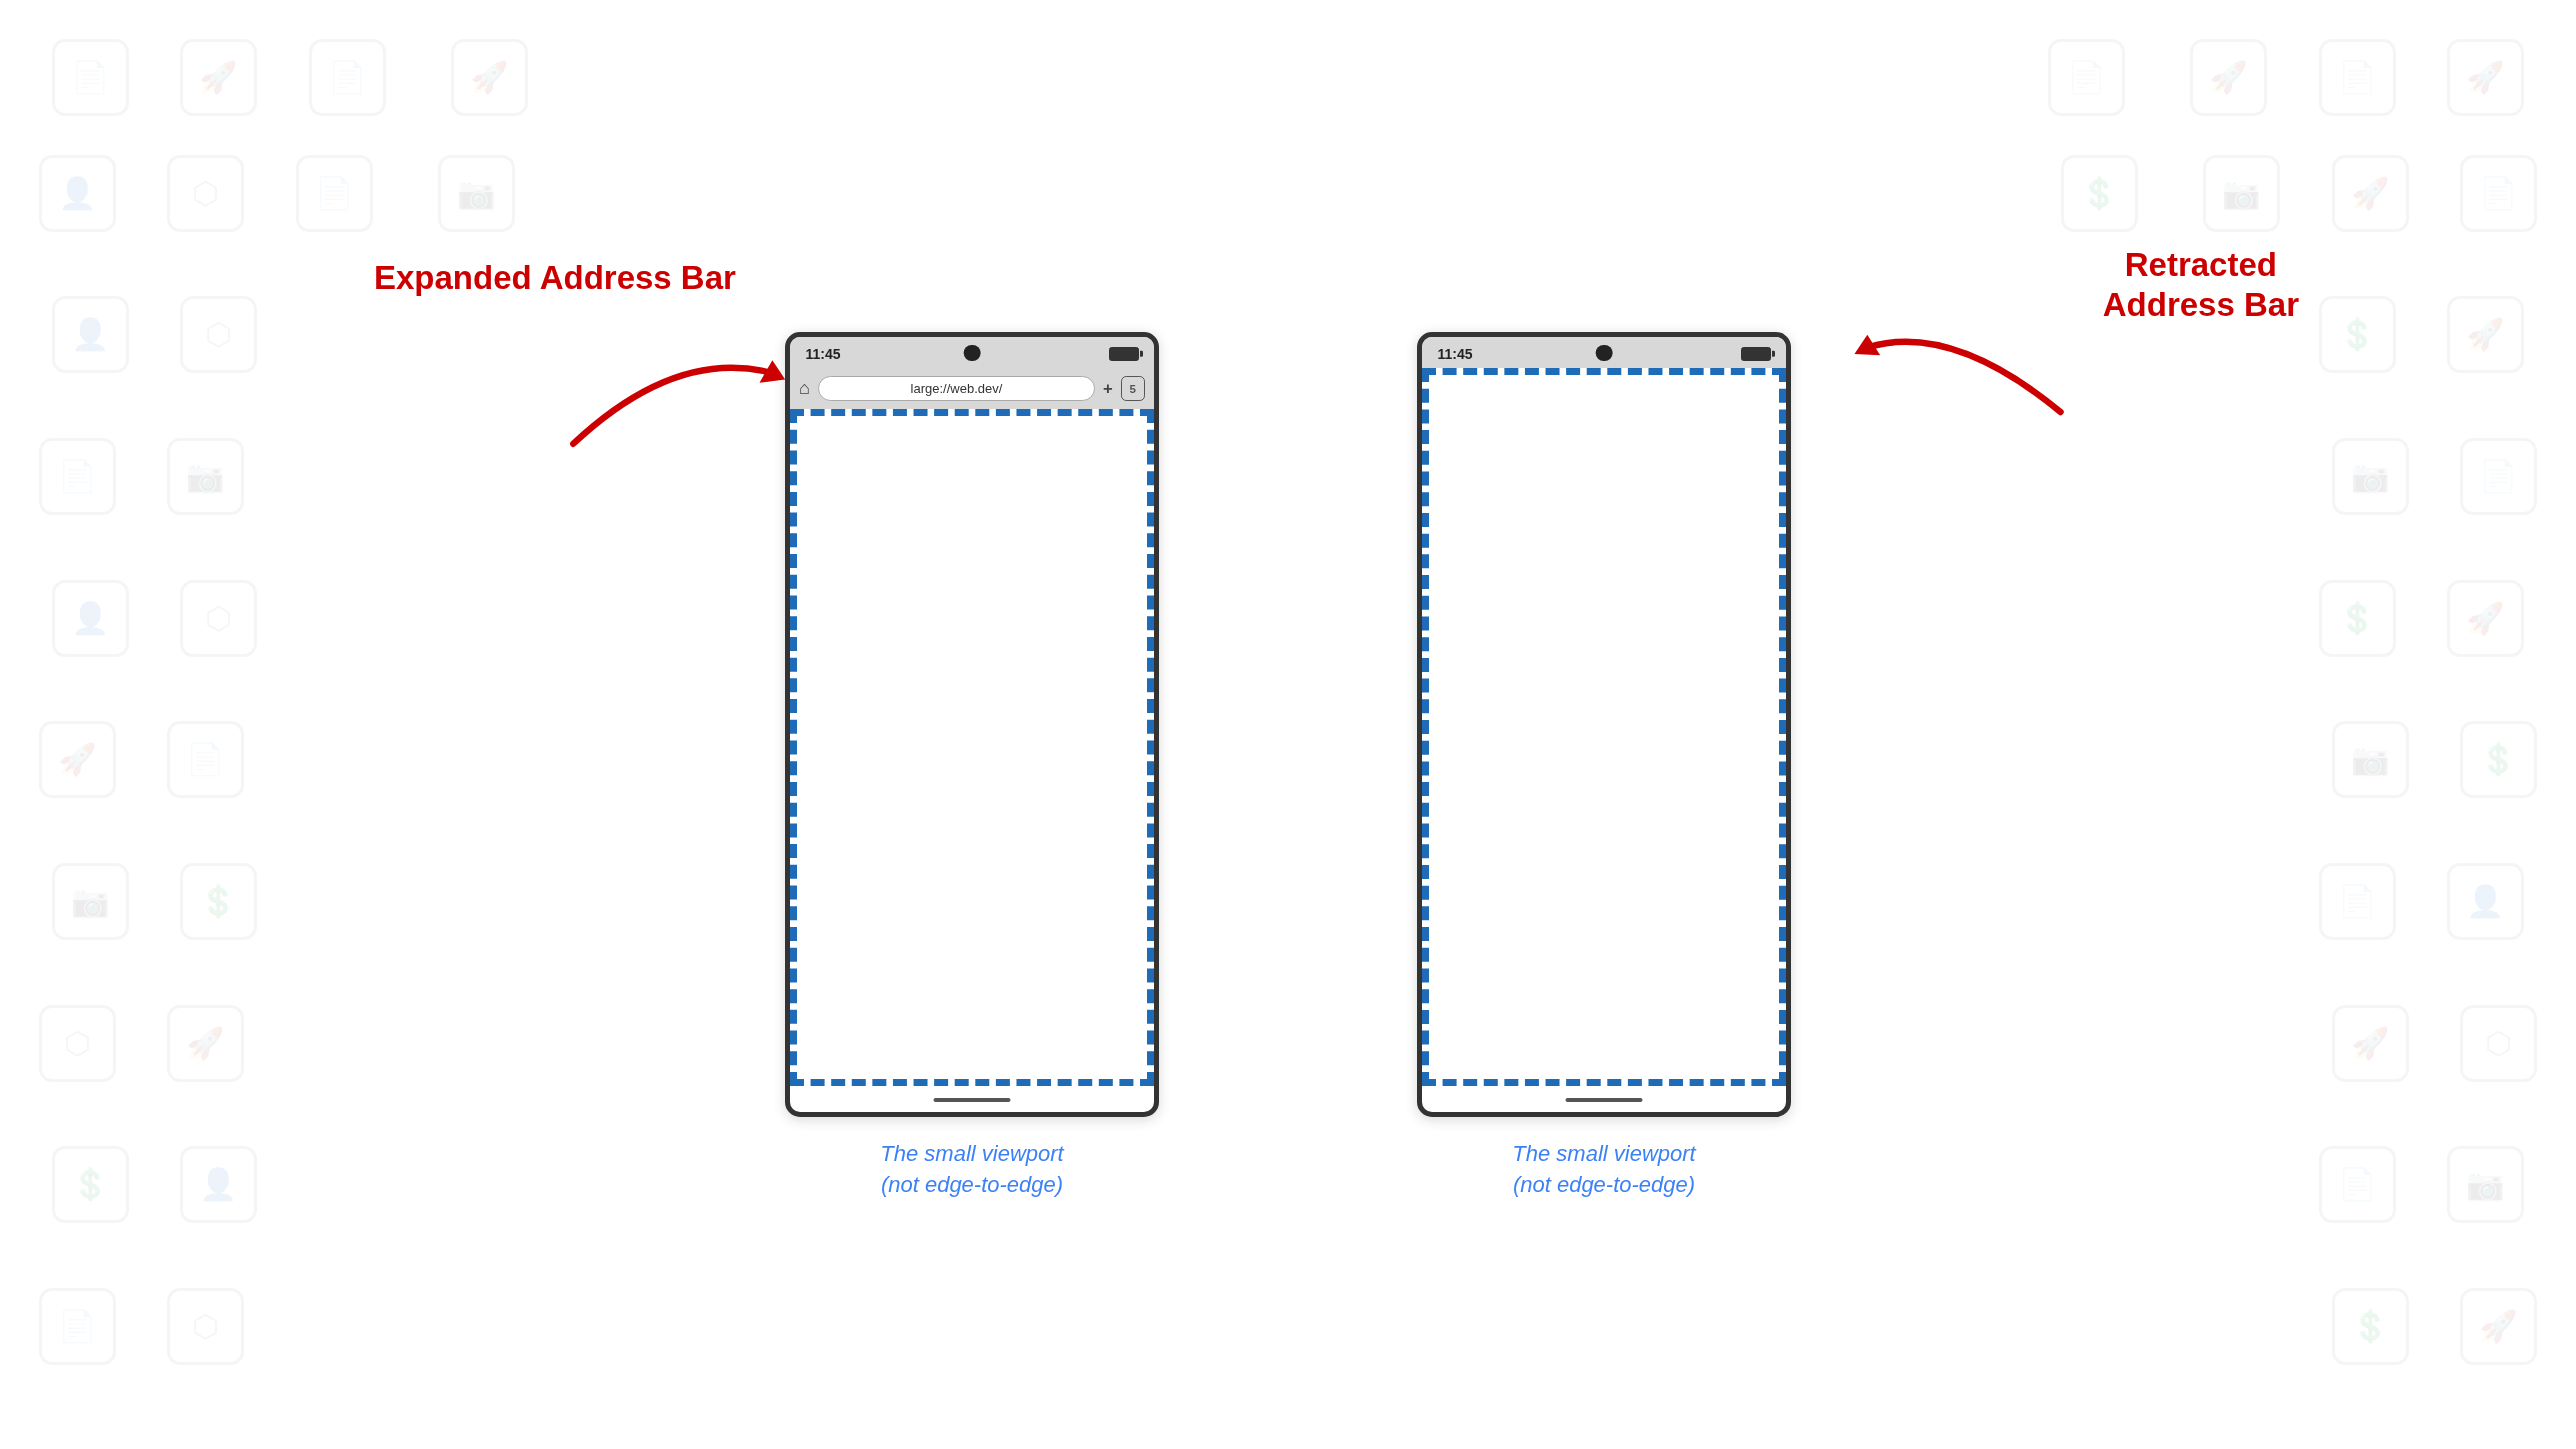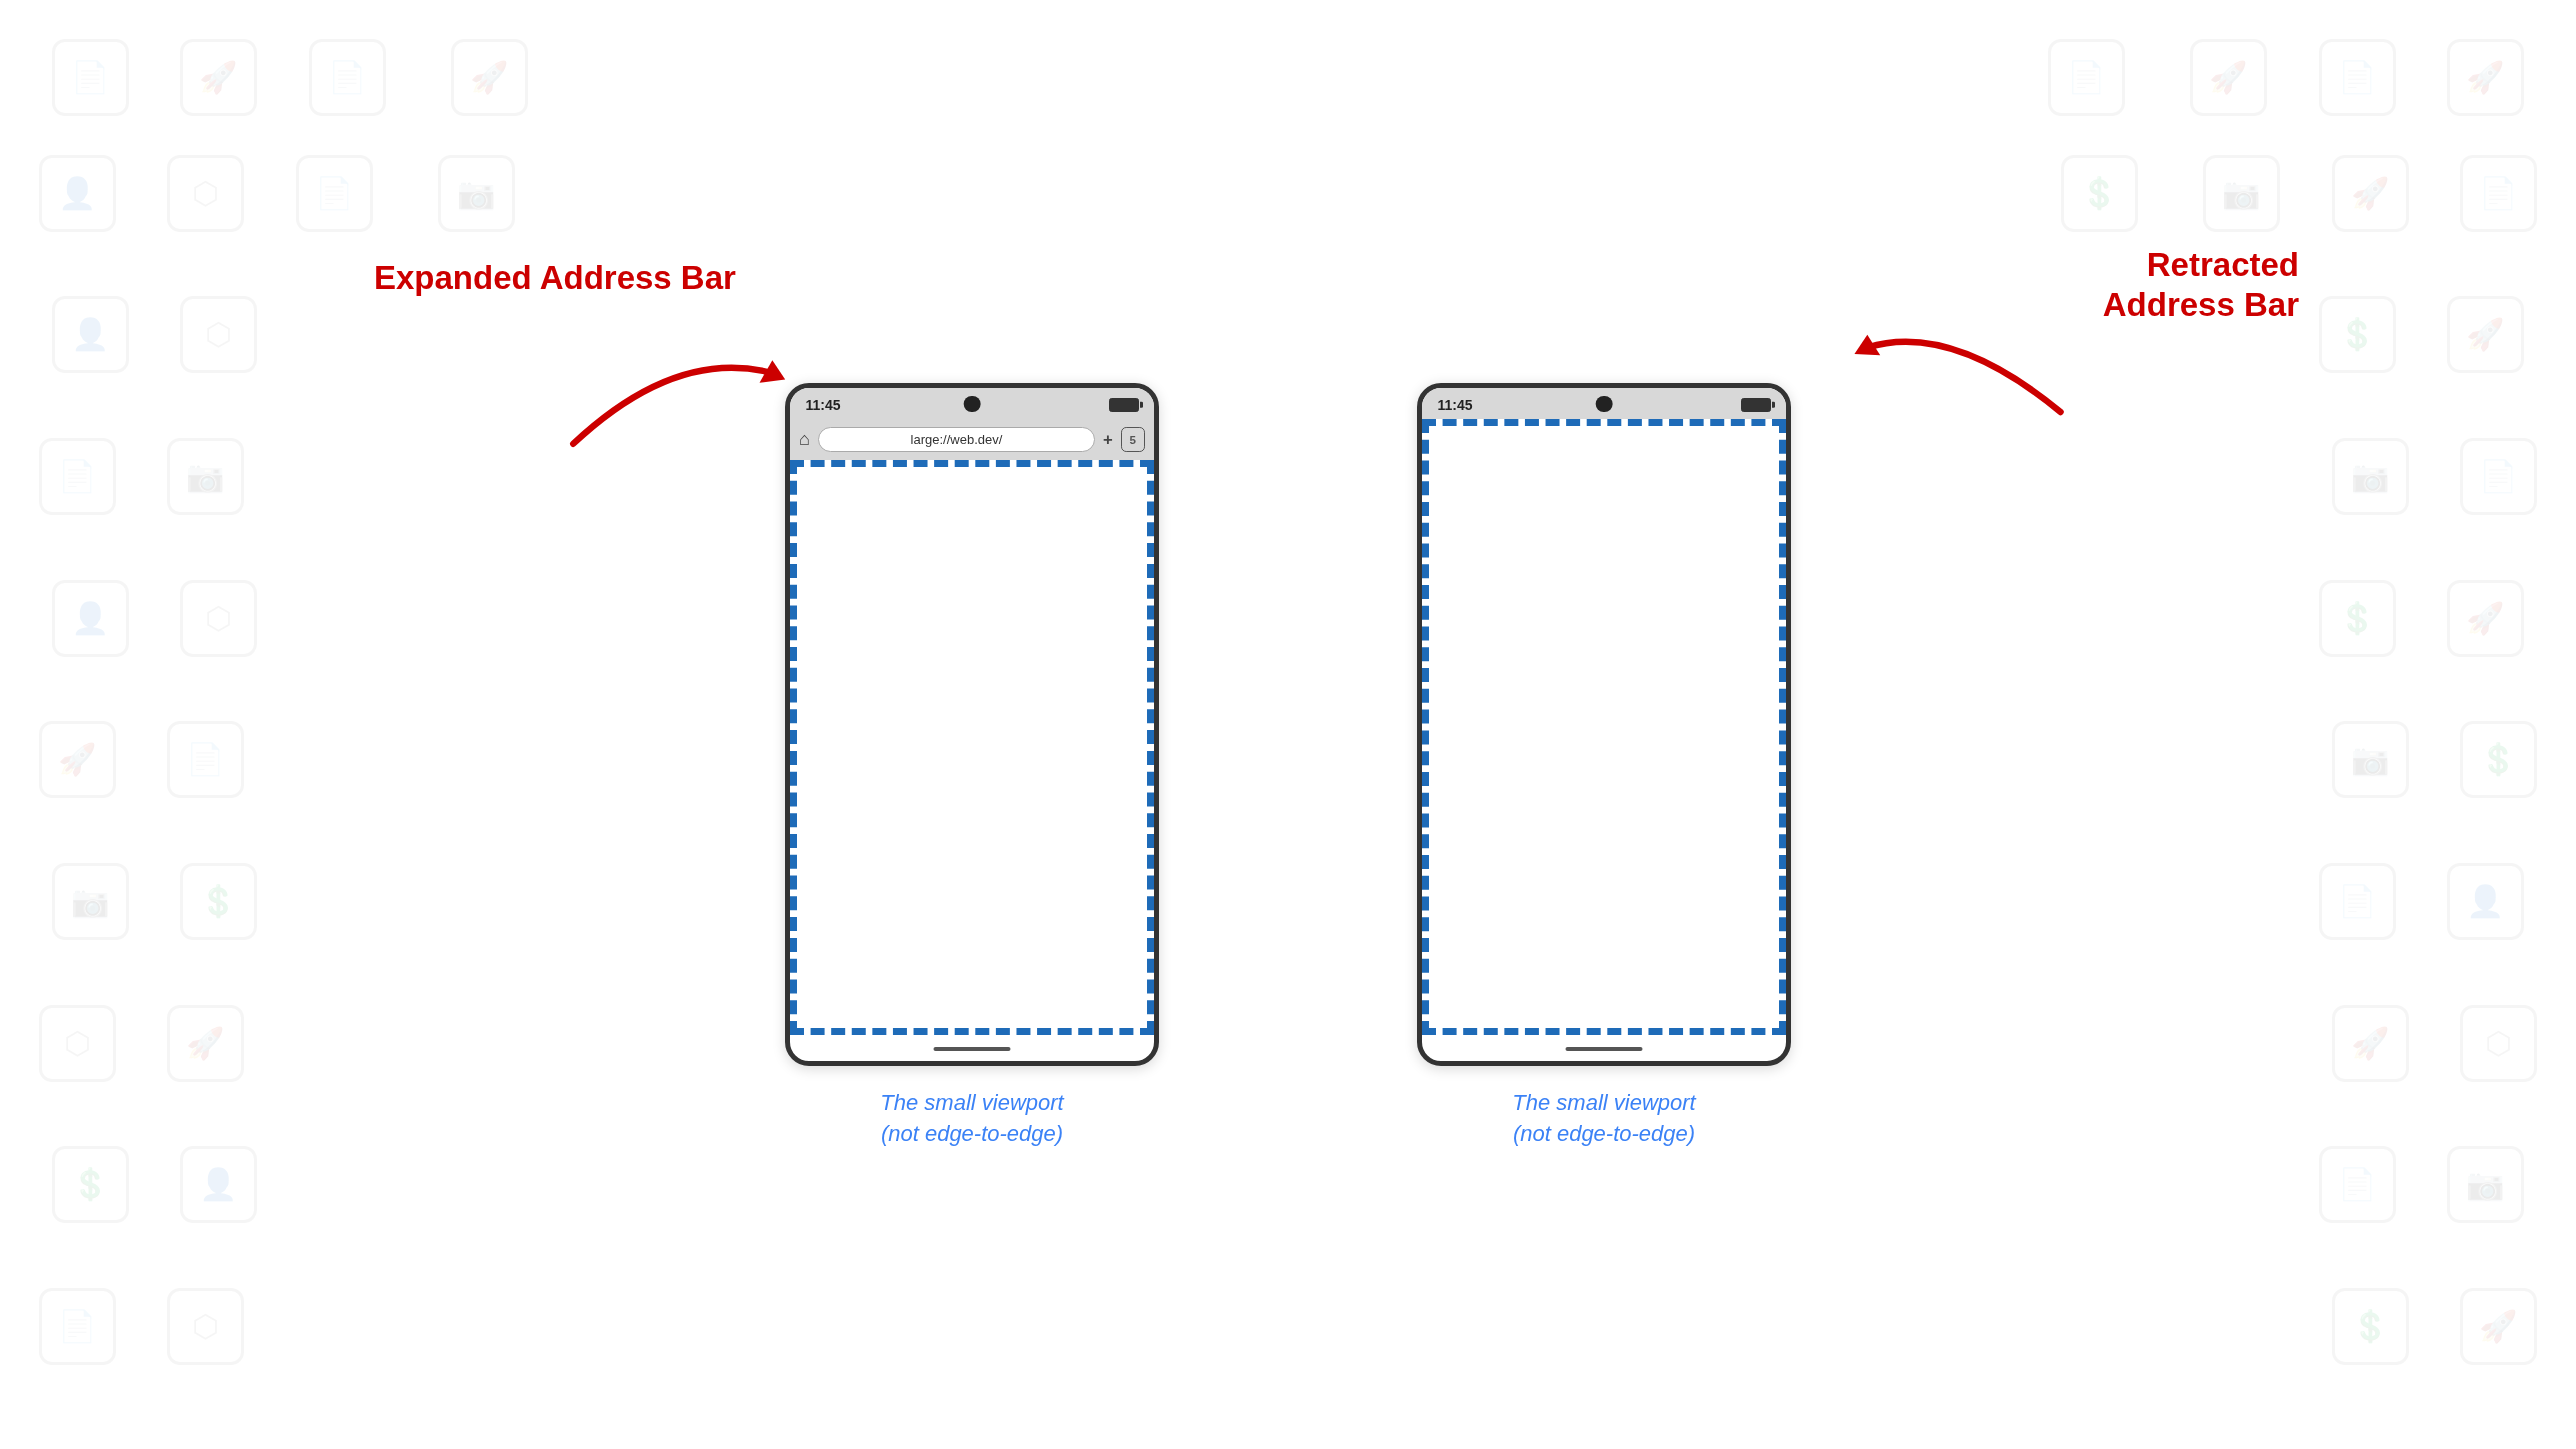--- a/index.html
+++ b/index.html
@@ -32,23 +32,23 @@
       align-items: center;
       justify-content: center;
       font-size: 31px;
       color: #888;
     }
 
     
     .phone-mockup {
       position: relative;
       width: 374px;
-      height: 683px;
+      height: 785px;
       border: 5.2px solid #333;
-      border-radius: 24px;
+      border-radius: 15px;
       background: #fff;
       overflow: hidden;
       box-shadow: 0 2.6px 13px rgba(0,0,0,0.15);
     }
 
     .phone-status-bar {
       display: flex;
       align-items: center;
       justify-content: space-between;
       padding: 5.2px 15.5px 2.6px;
@@ -309,21 +309,21 @@
   <div style="position:absolute; left:374px; top:258px; font-family:'Arial Black',Arial,sans-serif; font-weight:900; font-size:33px; color:#cc0000; line-height:1.2; text-align:left;">
     <span style="display:block;">Expanded
 Address Bar</span>
   </div>
 
   <svg style="position:absolute; left:560px; top:296px;" width="232" height="167" viewBox="0 0 360 260">
     <path d="M 20 230 Q 180 80 330 120" stroke="#cc0000" stroke-width="10" fill="none" stroke-linecap="round"></path>
     <polygon points="330,100 350,130 310,135" fill="#cc0000"></polygon>
   </svg>
 
-  <div style="position:absolute; right:277px; top:245px; font-family:'Arial Black',Arial,sans-serif; font-weight:900; font-size:33px; color:#cc0000; line-height:1.2; text-align:right;">
+  <div style="position:absolute; right:277px; top:245px; font-family:'Arial Black',Arial,sans-serif; font-weight:900; font-size:33px; color:#cc0000; line-height:1.2; text-align:center;">
     <span style="display:block;">Retracted<br>Address Bar</span>
   </div>
 
   <svg style="position:absolute; right:509px; top:283px;" width="219" height="142" viewBox="0 0 340 220">
     <path d="M 330 200 Q 160 60 30 100" stroke="#cc0000" stroke-width="10" fill="none" stroke-linecap="round"></path>
     <polygon points="30,80 10,110 50,112" fill="#cc0000"></polygon>
   </svg>
 
 </div>
 

